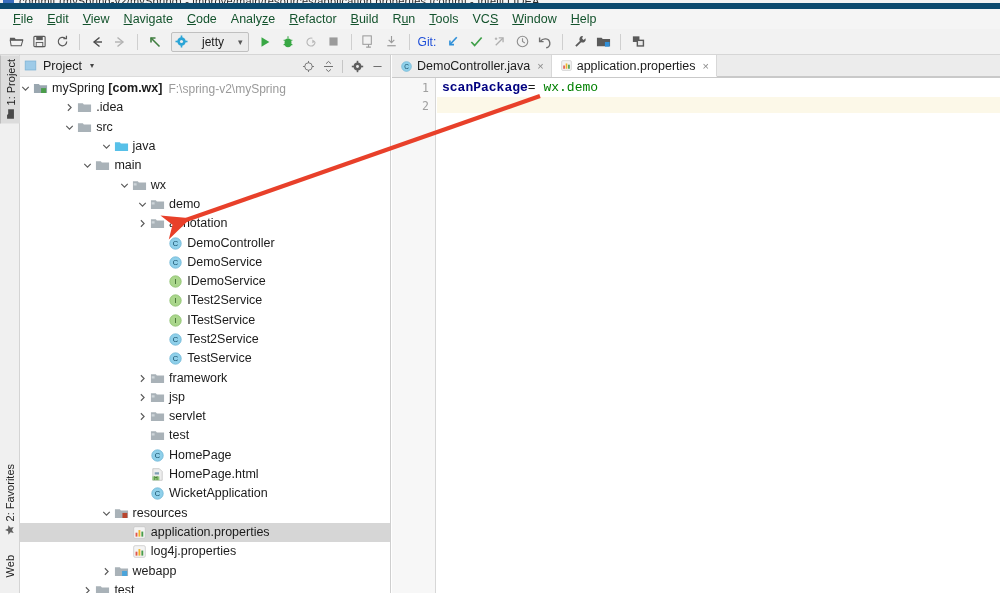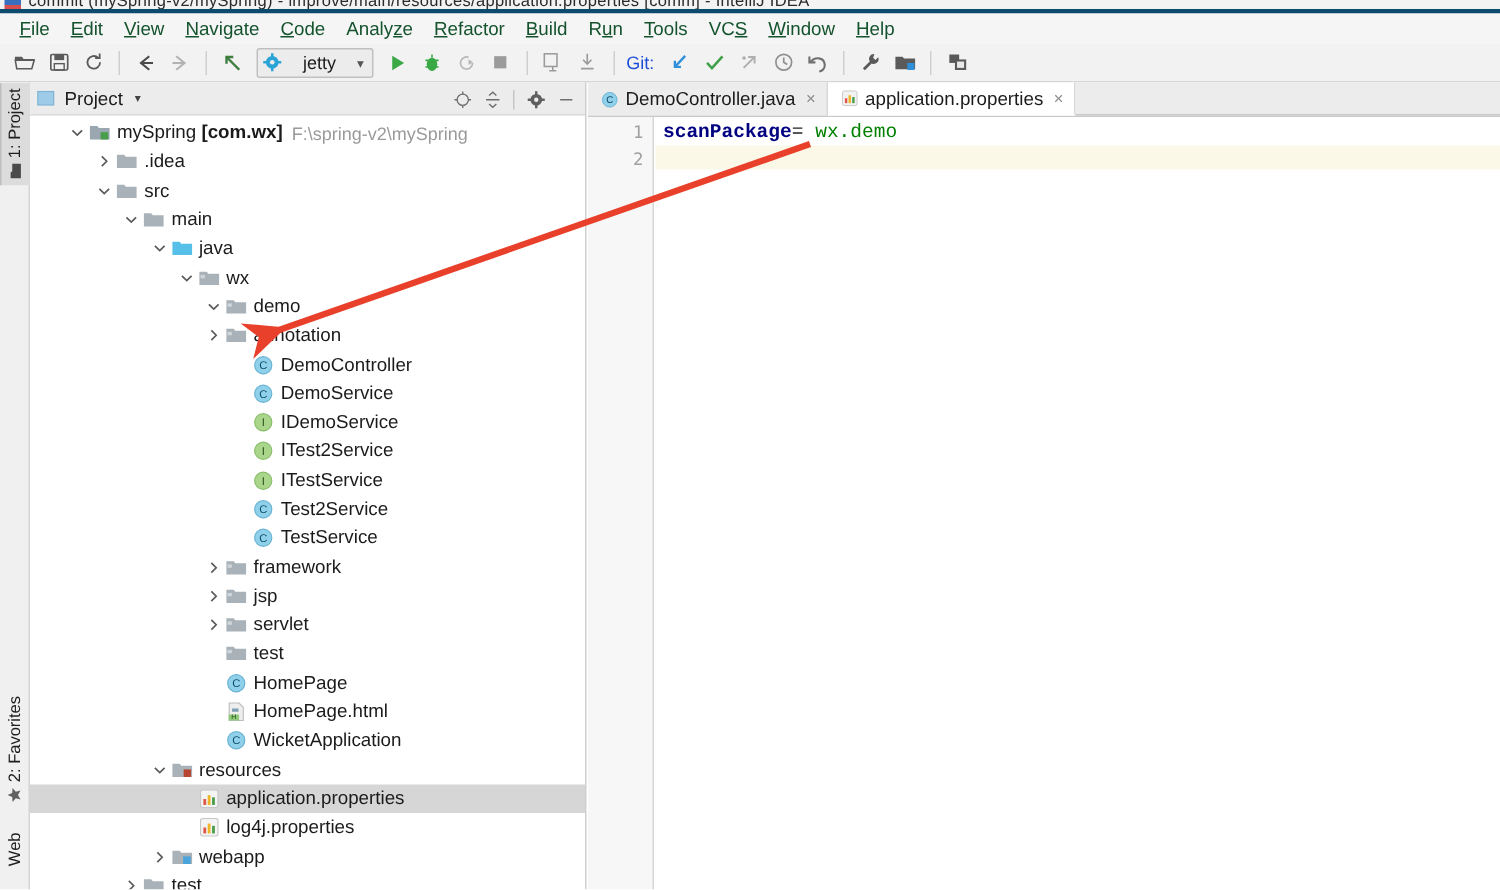--- a/index.html
+++ b/index.html
@@ -12,21 +12,21 @@
     color: #1d1d1d;
     -webkit-font-smoothing: antialiased;
   }
   #app { position: relative; width: 1000px; height: 593px; }
 
   
   .titlebar {
     position: absolute; left: 0; top: 0; width: 1000px; height: 9px;
     background: #f3f3f3;
     overflow: hidden;
-    border-bottom: 3px solid #0c4a6e;
+    border-bottom: 6px solid #0c4a6e;
   }
   .titlebar .tb-icon {
     position: absolute; left: 3px; top: -1px; width: 11px; height: 9px;
     background: linear-gradient(180deg,#3a6fbf 0 45%, #d94f4f 45% 100%);
   }
   .titlebar .tb-text {
     position: absolute; left: 19px; top: -5px;
     font-size: 11px; color: #2b2b2b; white-space: nowrap;
     letter-spacing: .2px;
   }
@@ -428,21 +428,21 @@
         </div>
         <div class="ph-btn">
           <svg width="13" height="13" viewBox="0 0 16 16">
               <path d="M3 8h10" stroke="#6e6e6e" stroke-width="1.3"></path>
             </svg>
         </div>
       </div>
     </div>
 
     <div class="tree">
-        <div class="trow" style="padding-left: 26px;">
+        <div class="trow" style="">
           <span class="tw-arrow">
             <svg width="9" height="9" viewBox="0 0 10 10">
               <path d="M1.4 3.2 5 6.8l3.6-3.6" fill="none" stroke="#5a5a5a" stroke-width="1.25"></path>
             </svg>
           </span>
           <span class="tw-icon">
             <svg width="15" height="15" viewBox="0 0 16 16">
               <path d="M1 3.2h5.3l1.1 1.4H15v8.2H1z" fill="#9aa7b0"></path>
               <rect x="8.6" y="7.6" width="5.4" height="5.2" fill="#4a9d4a"></rect>
             </svg>
@@ -469,45 +469,45 @@
               <path d="M1.4 3.2 5 6.8l3.6-3.6" fill="none" stroke="#5a5a5a" stroke-width="1.25"></path>
             </svg>
           </span>
           <span class="tw-icon">
             <svg width="15" height="15" viewBox="0 0 16 16">
               <path d="M1 3.4h5.2l1.1 1.4H15v8H1z" fill="#a9b2b8"></path>
             </svg>
           </span>
           <span class="tw-label">src</span>
         </div>
+        <div class="trow" style="padding-left: 80.6px;">
+          <span class="tw-arrow">
+            <svg width="9" height="9" viewBox="0 0 10 10">
+              <path d="M1.4 3.2 5 6.8l3.6-3.6" fill="none" stroke="#5a5a5a" stroke-width="1.25"></path>
+            </svg>
+          </span>
+          <span class="tw-icon">
+            <svg width="15" height="15" viewBox="0 0 16 16">
+              <path d="M1 3.4h5.2l1.1 1.4H15v8H1z" fill="#57c0e8"></path>
+            </svg>
+          </span>
+          <span class="tw-label">java</span>
+        </div>
         <div class="trow" style="padding-left: 62.4px;">
           <span class="tw-arrow">
             <svg width="9" height="9" viewBox="0 0 10 10">
               <path d="M1.4 3.2 5 6.8l3.6-3.6" fill="none" stroke="#5a5a5a" stroke-width="1.25"></path>
             </svg>
           </span>
           <span class="tw-icon">
             <svg width="15" height="15" viewBox="0 0 16 16">
               <path d="M1 3.4h5.2l1.1 1.4H15v8H1z" fill="#a9b2b8"></path>
             </svg>
           </span>
           <span class="tw-label">main</span>
-        </div>
-        <div class="trow" style="padding-left: 80.6px;">
-          <span class="tw-arrow">
-            <svg width="9" height="9" viewBox="0 0 10 10">
-              <path d="M1.4 3.2 5 6.8l3.6-3.6" fill="none" stroke="#5a5a5a" stroke-width="1.25"></path>
-            </svg>
-          </span>
-          <span class="tw-icon">
-            <svg width="15" height="15" viewBox="0 0 16 16">
-              <path d="M1 3.4h5.2l1.1 1.4H15v8H1z" fill="#57c0e8"></path>
-            </svg>
-          </span>
-          <span class="tw-label">java</span>
         </div>
         <div class="trow" style="padding-left: 98.8px;">
           <span class="tw-arrow">
             <svg width="9" height="9" viewBox="0 0 10 10">
               <path d="M1.4 3.2 5 6.8l3.6-3.6" fill="none" stroke="#5a5a5a" stroke-width="1.25"></path>
             </svg>
           </span>
           <span class="tw-icon">
             <svg width="15" height="15" viewBox="0 0 16 16">
               <path d="M1 3.4h5.2l1.1 1.4H15v8H1z" fill="#a9b2b8"></path>

